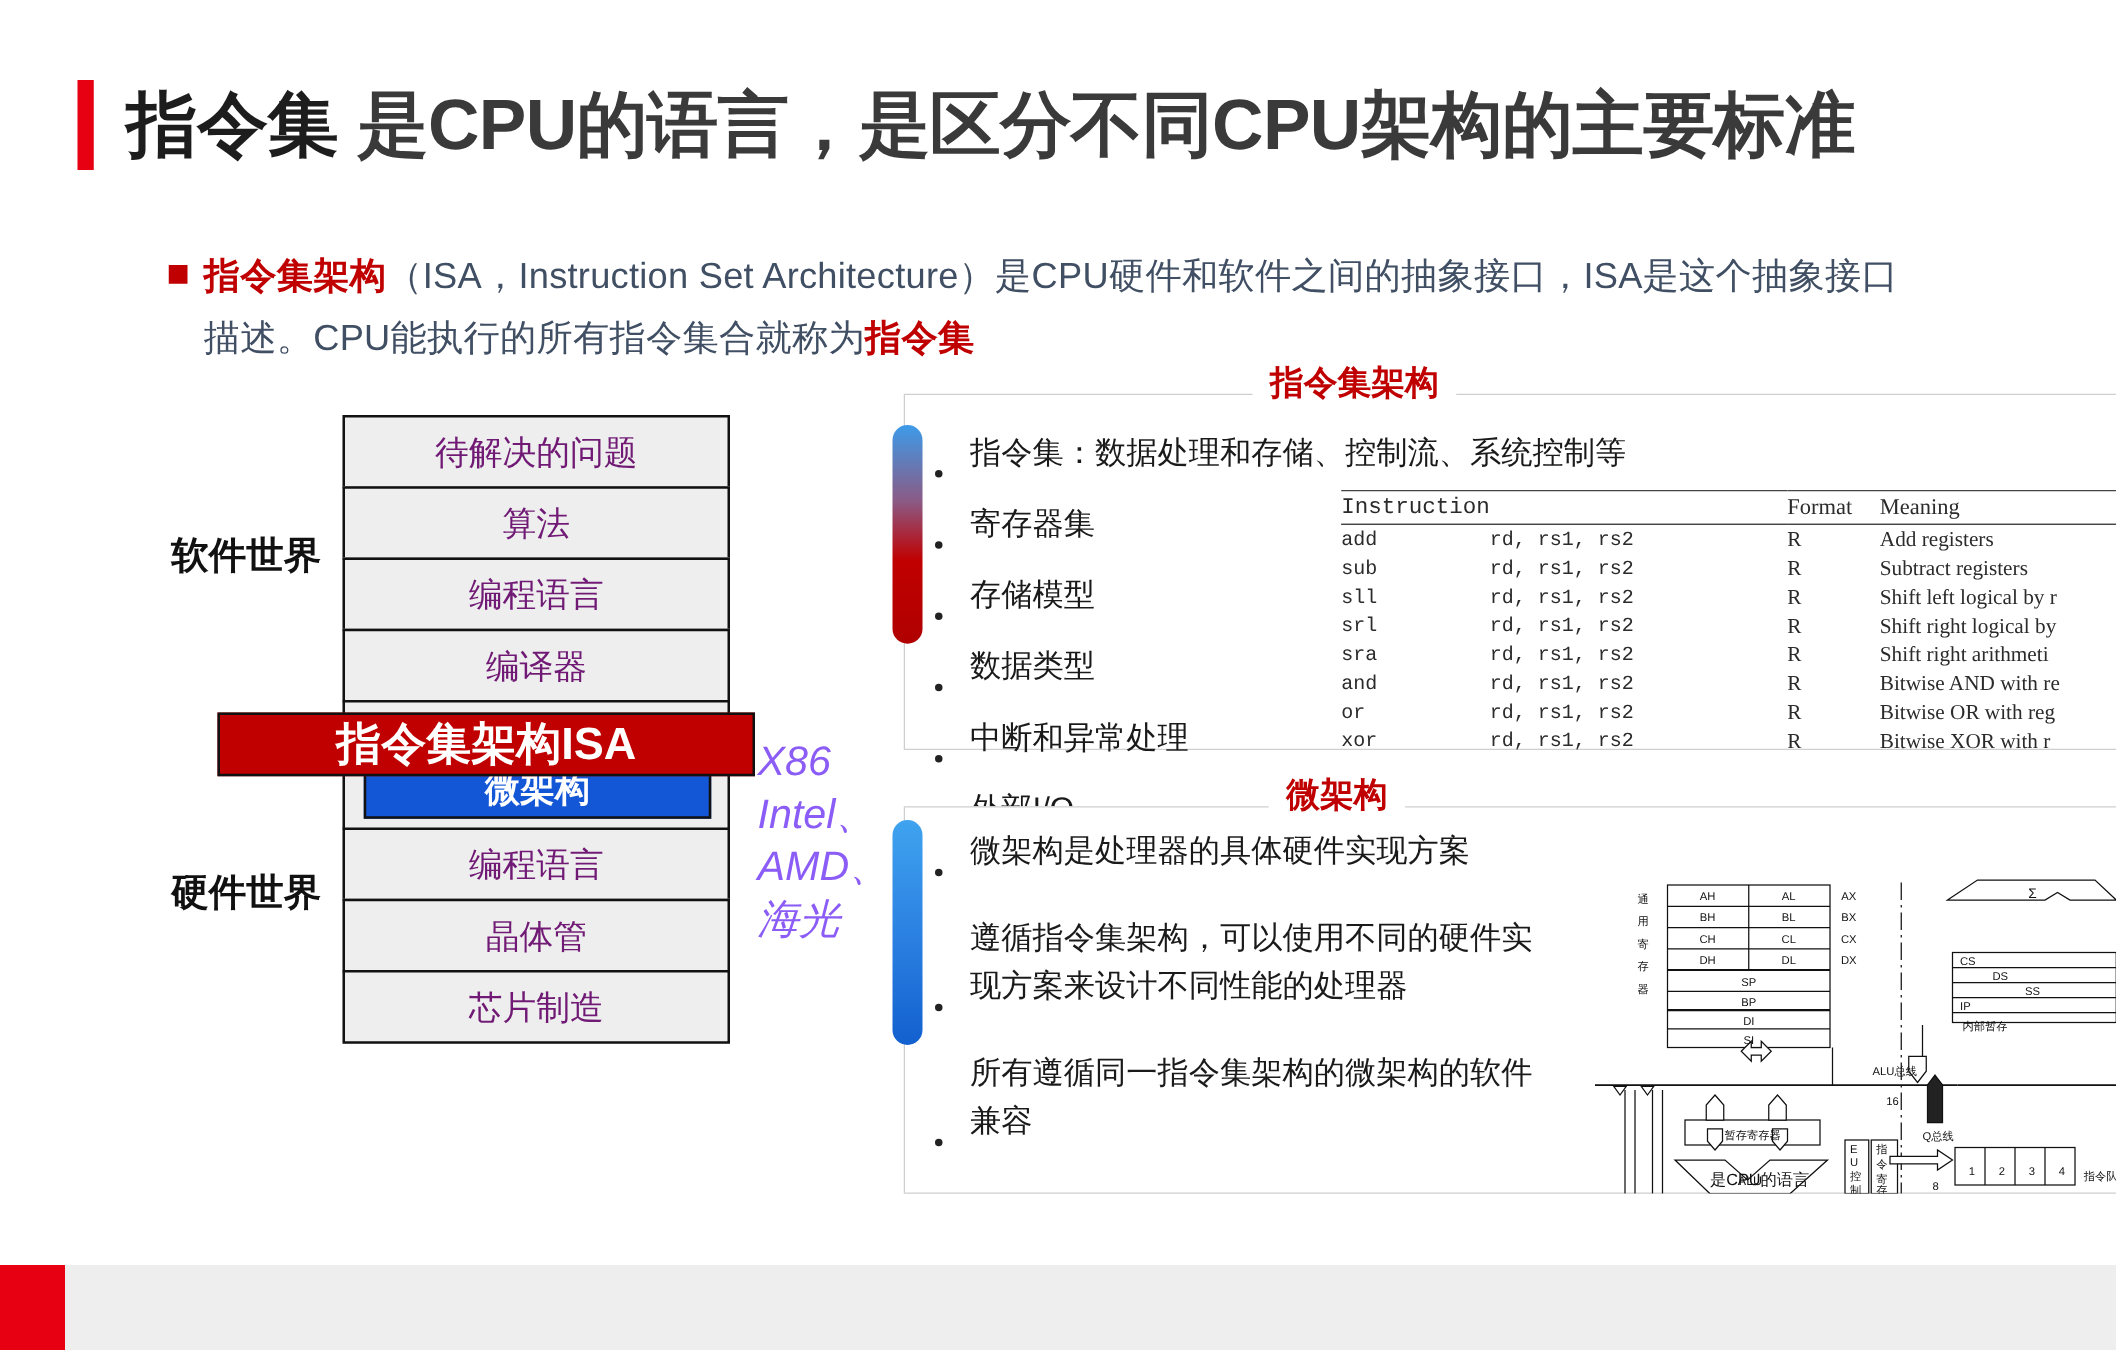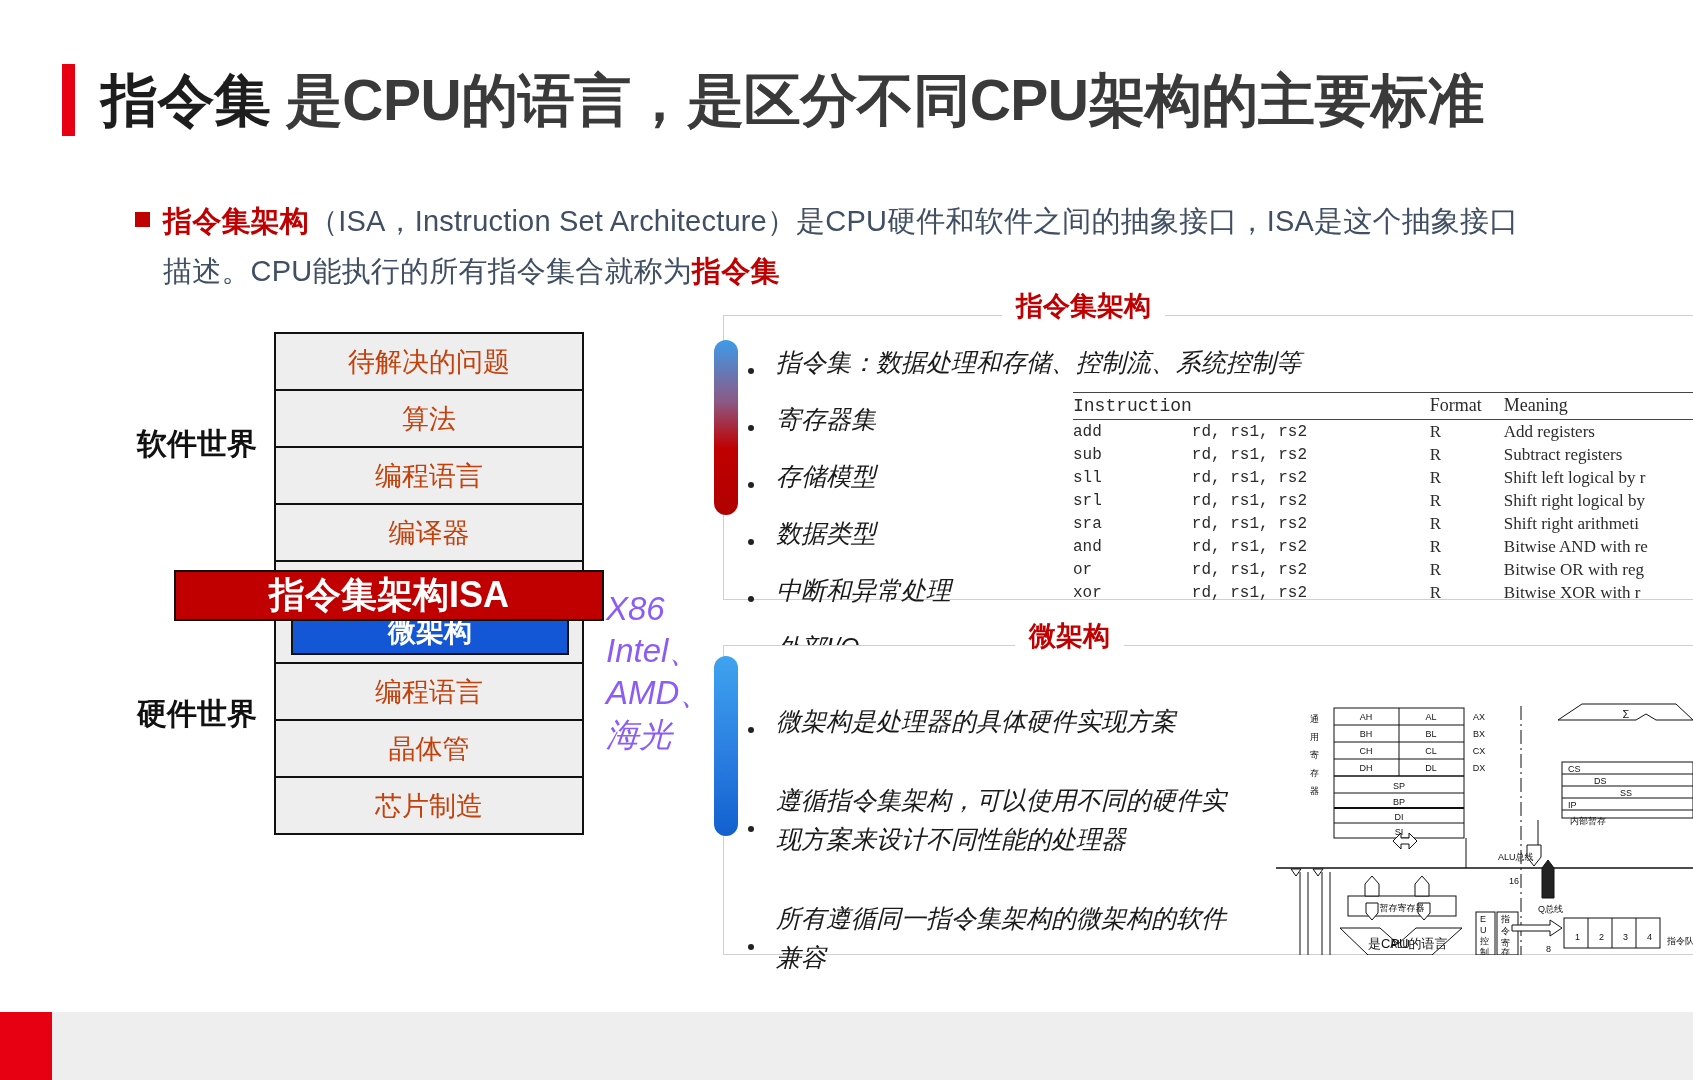--- a/index.html
+++ b/index.html
@@ -42,21 +42,21 @@
     letter-spacing: 0.2px;
   }
   .ptxt .red-b { color: #C00000; font-weight: bold; }
   .para-line2 { margin-left: 28px; }
 
   
   .stack { position: absolute; left: 274px; top: 332px; width: 310px; }
   .layer {
     height: 59px; border: 2px solid #111; background: #eeeeee;
     display: flex; align-items: center; justify-content: center;
-    font-size: 27px; color: #c2410c; margin-top: -2px;
+    font-size: 27px; color: #701a75; margin-top: -2px;
   }
   .layer:first-child { margin-top: 0; }
   .layer-impl {
     height: 104px; border: 2px solid #111; background: #eeeeee;
     margin-top: -2px; position: relative;
   }
   .layer-impl .impl-label {
     position: absolute; left: 18px; top: 6px;
     font-size: 25px; color: #3a3a3a;
   }
@@ -107,28 +107,28 @@
     background: linear-gradient(to bottom, #3d9be9 0%, #8b5a85 35%, #C00000 62%, #b00000 100%);
   }
   .pill-micro {
     left: 714px; top: 656px; height: 180px;
     background: linear-gradient(to bottom, #3fa3ef 0%, #2a7ee0 55%, #1260cf 100%);
   }
 
   .blist { position: absolute; }
   .blist-isa   { left: 748px; top: 343px; }
   .blist-micro { left: 748px; top: 662px; width: 500px; }
-  .bitem { display: flex; align-items: center; font-style: italic; }
+  .bitem { display: flex; align-items: flex-end; }
   .bdot {
     width: 6px; height: 6px; border-radius: 50%; background: #222;
     margin-top: 17px; margin-right: 22px; flex: none;
   }
   .btxt { font-size: 25px; color: #1a1a1a; line-height: 39px; }
   .blist-isa .bitem { margin-bottom: 18px; }
-  .blist-micro .bitem { margin-bottom: 30px; margin-top: 40px; }
+  .blist-micro .bitem { margin-bottom: 30px; }
 
   
   .instr-table {
     position: absolute; left: 1073px; top: 392px;
     width: 700px;
     font-family: "Liberation Serif", "DejaVu Serif", serif;
     font-size: 17px; color: #2b2b2b;
     border-collapse: collapse;
   }
   .instr-table th {

